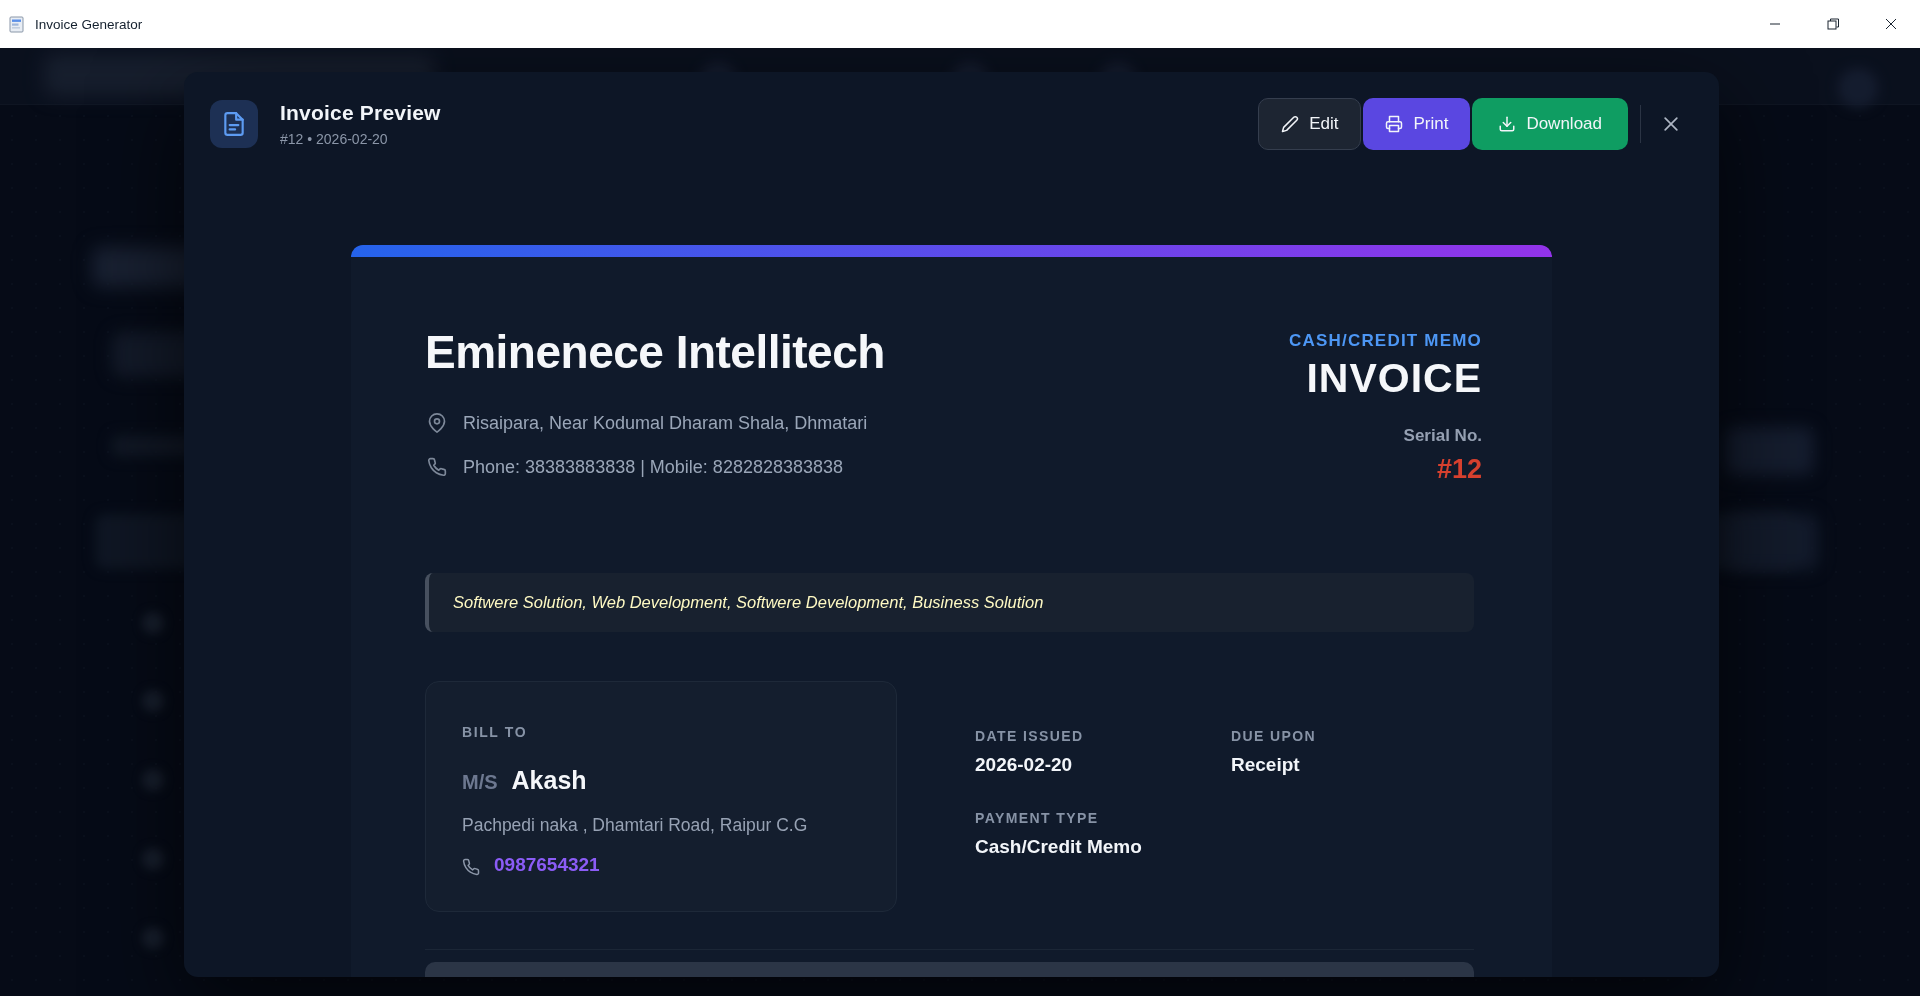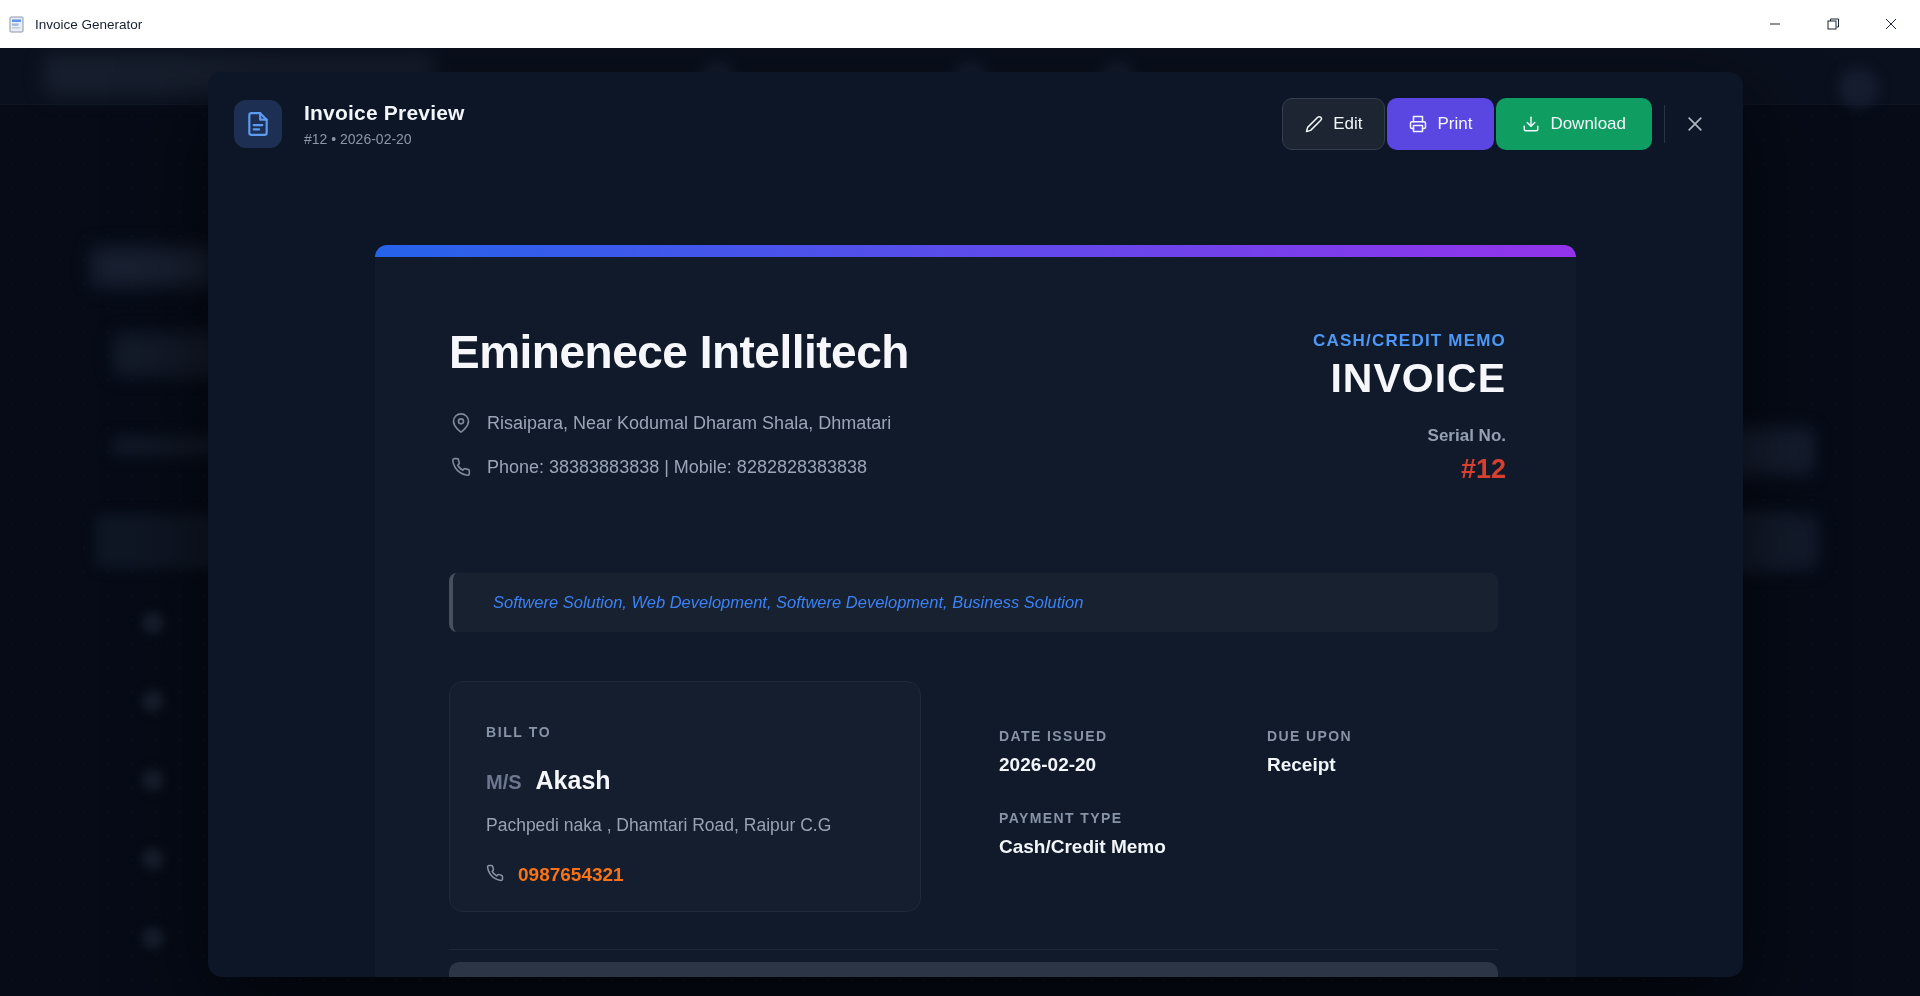--- a/index.html
+++ b/index.html
@@ -39,21 +39,21 @@
   .b-heading{ left:92px; top:215px; width:122px; height:40px; border-radius:8px; background:#2e3950; filter:blur(9px); }
   .b-button{ left:112px; top:300px; width:150px; height:45px; border-radius:10px; background:#232d40; filter:blur(8px); }
   .b-text{ left:112px; top:404px; width:158px; height:20px; border-radius:5px; background:#202a3a; filter:blur(7px); }
   .b-band{ left:95px; top:482px; width:1700px; height:55px; border-radius:10px; background:#1c2636; filter:blur(6px); }
   .b-row{ left:142px; width:22px; height:22px; border-radius:50%; background:#2b3546; filter:blur(5px); }
   .b-rbtn1{ left:1726px; top:395px; width:88px; height:48px; border-radius:9px; background:#27324a; filter:blur(8px); }
   .b-rbtn2{ left:1726px; top:482px; width:92px; height:56px; border-radius:10px; background:#232e44; filter:blur(8px); }
   .dim{ position:absolute; inset:0; background:rgba(3,7,16,.48); z-index:2; }
 
   
-  .modal{ position:absolute; left:208px; top:40px; width:1535px; height:905px; background:var(--modal);
+  .modal{ position:absolute; left:184px; top:40px; width:1535px; height:905px; background:var(--modal);
     border-radius:14px; z-index:3; box-shadow:0 30px 90px rgba(0,0,0,.65); overflow:hidden; }
   .modal-header{ display:flex; align-items:center; padding:26px 28px 24px 26px; }
   .doc-tile{ width:48px; height:48px; border-radius:12px; background:#1d3054; display:flex;
     align-items:center; justify-content:center; color:#5d9bf2; flex:0 0 auto; }
   .mh-text{ margin-left:22px; }
   .mh-title{ font-size:21px; font-weight:bold; color:#f2f5f9; letter-spacing:.2px; }
   .mh-sub{ font-size:14px; color:#8b96a8; margin-top:6px; }
   .mh-actions{ margin-left:auto; display:flex; align-items:center; gap:2px; }
   .btn{ display:flex; align-items:center; gap:10px; border:none; cursor:pointer;
     border-radius:10px; height:52px; padding:0 22px; font-size:17px; font-family:inherit;
@@ -78,35 +78,35 @@
   .addr-1{ top:168px; } .addr-2{ top:212px; }
   .addr-row .ic{ color:#7d8899; display:flex; }
   .doc-block{ position:absolute; right:70px; top:86px; text-align:right; }
   .memo-label{ font-size:17px; font-weight:bold; letter-spacing:1.2px; color:var(--accent-blue); }
   .doc-title{ font-size:41px; font-weight:bold; color:#f5f7fa; letter-spacing:1px; margin-top:4px; }
   .serial-label{ font-size:17px; font-weight:bold; color:#95a0b2; margin-top:24px; }
   .serial-value{ font-size:27px; font-weight:bold; color:var(--serial-red); margin-top:8px; }
 
   .tagline{ position:absolute; left:74px; top:328px; width:1049px; height:59px; background:#18212f;
     border-left:4px solid #47505f; border-radius:8px; display:flex; align-items:center;
-    padding:0 40px; font-size:16.5px; font-style:italic; color:#3b82f6; }
+    padding:0 24px; font-size:16.5px; font-style:italic; color:#fef9c3; }
 
   .billto{ position:absolute; left:74px; top:436px; width:472px; height:231px; background:#141e2e;
     border:1px solid #1e2939; border-radius:14px; padding:42px 36px 0 36px; }
   .billto-label{ font-size:14px; font-weight:bold; letter-spacing:1.6px; color:var(--label); }
   .billto-name{ margin-top:26px; display:flex; align-items:baseline; gap:14px; }
   .ms{ font-size:20px; font-weight:bold; color:#6d7890; }
   .client{ font-size:25px; font-weight:bold; color:#f5f7fa; }
   .billto-addr{ margin-top:20px; font-size:17.5px; color:#97a2b4; }
-  .billto-phone{ margin-top:28px; display:flex; align-items:flex-start; gap:14px; font-size:19px;
-    font-weight:bold; color:#f97316; }
+  .billto-phone{ margin-top:18px; display:flex; align-items:flex-end; gap:14px; font-size:19px;
+    font-weight:bold; color:#8b5cf6; }
   .billto-phone .ic{ color:#8b96a8; display:flex; }
 
   .meta{ position:absolute; left:624px; top:483px; display:grid;
-    grid-template-columns:252px auto; grid-auto-rows:auto; column-gap:16px; }
+    grid-template-columns:252px auto; grid-auto-rows:auto; column-gap:4px; }
   .meta-cell{ margin-bottom:34px; }
   .meta-label{ font-size:14px; font-weight:bold; letter-spacing:1.4px; color:var(--label); }
   .meta-value{ font-size:19px; font-weight:bold; color:#f2f5f9; margin-top:10px; }
 
   .paper-divider{ position:absolute; left:74px; top:704px; width:1049px; height:1px; background:#1b2636; }
   .items-header{ position:absolute; left:74px; top:717px; width:1049px; height:60px;
     background:#2b3546; border-radius:10px 10px 0 0; }
 </style>
 </head>
 <body>

